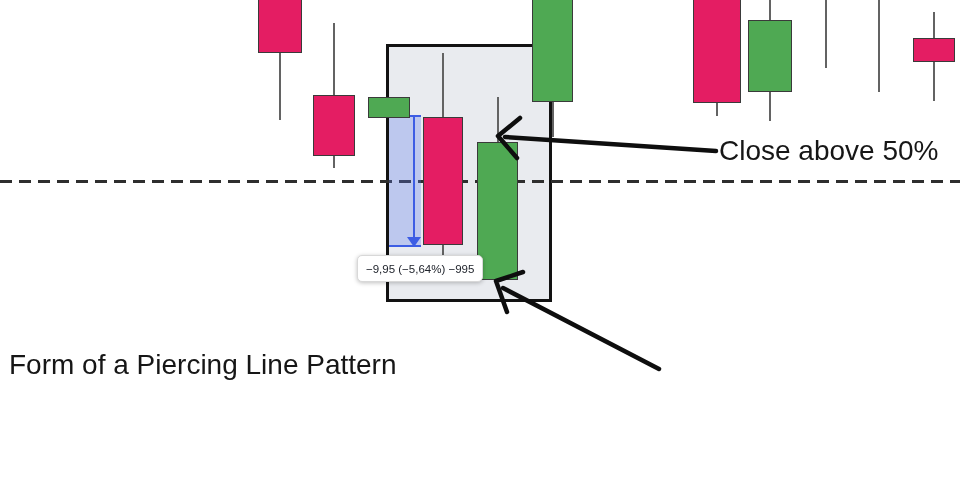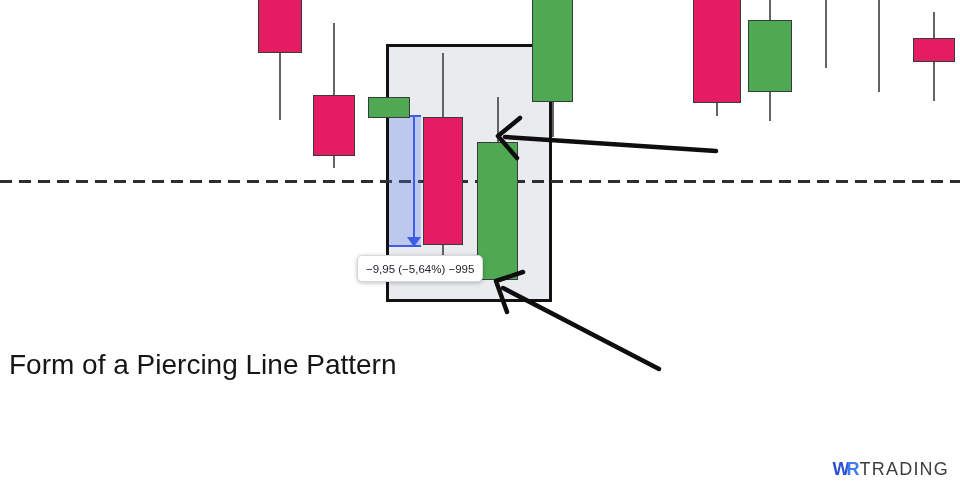--- a/index.html
+++ b/index.html
@@ -109,22 +109,19 @@
 
   <svg id="arrows-svg" width="960" height="488" viewBox="0 0 960 488">
       <path d="M716 151 L505 137"></path>
       <polyline points="520,118 498,136 517,158"></polyline>
       <path d="M659 369 L503 288"></path>
       <polyline points="523,272 496,281 507,312"></polyline>
     </svg>
 
   <div id="measure-tooltip">−9,95 (−5,64%) −995</div>
 
+  <div id="label-close-above" class="annotation-label">Close above 50%</div>
 
 
   <div id="caption" class="annotation-label">Form of a Piercing Line Pattern</div>
 
-  <div id="logo">
-    <span class="wr"><span class="w">W</span><span class="r">R</span></span>
-    <span class="trading">TRADING</span>
-  </div>
 
 </div>
 
 </body></html>

